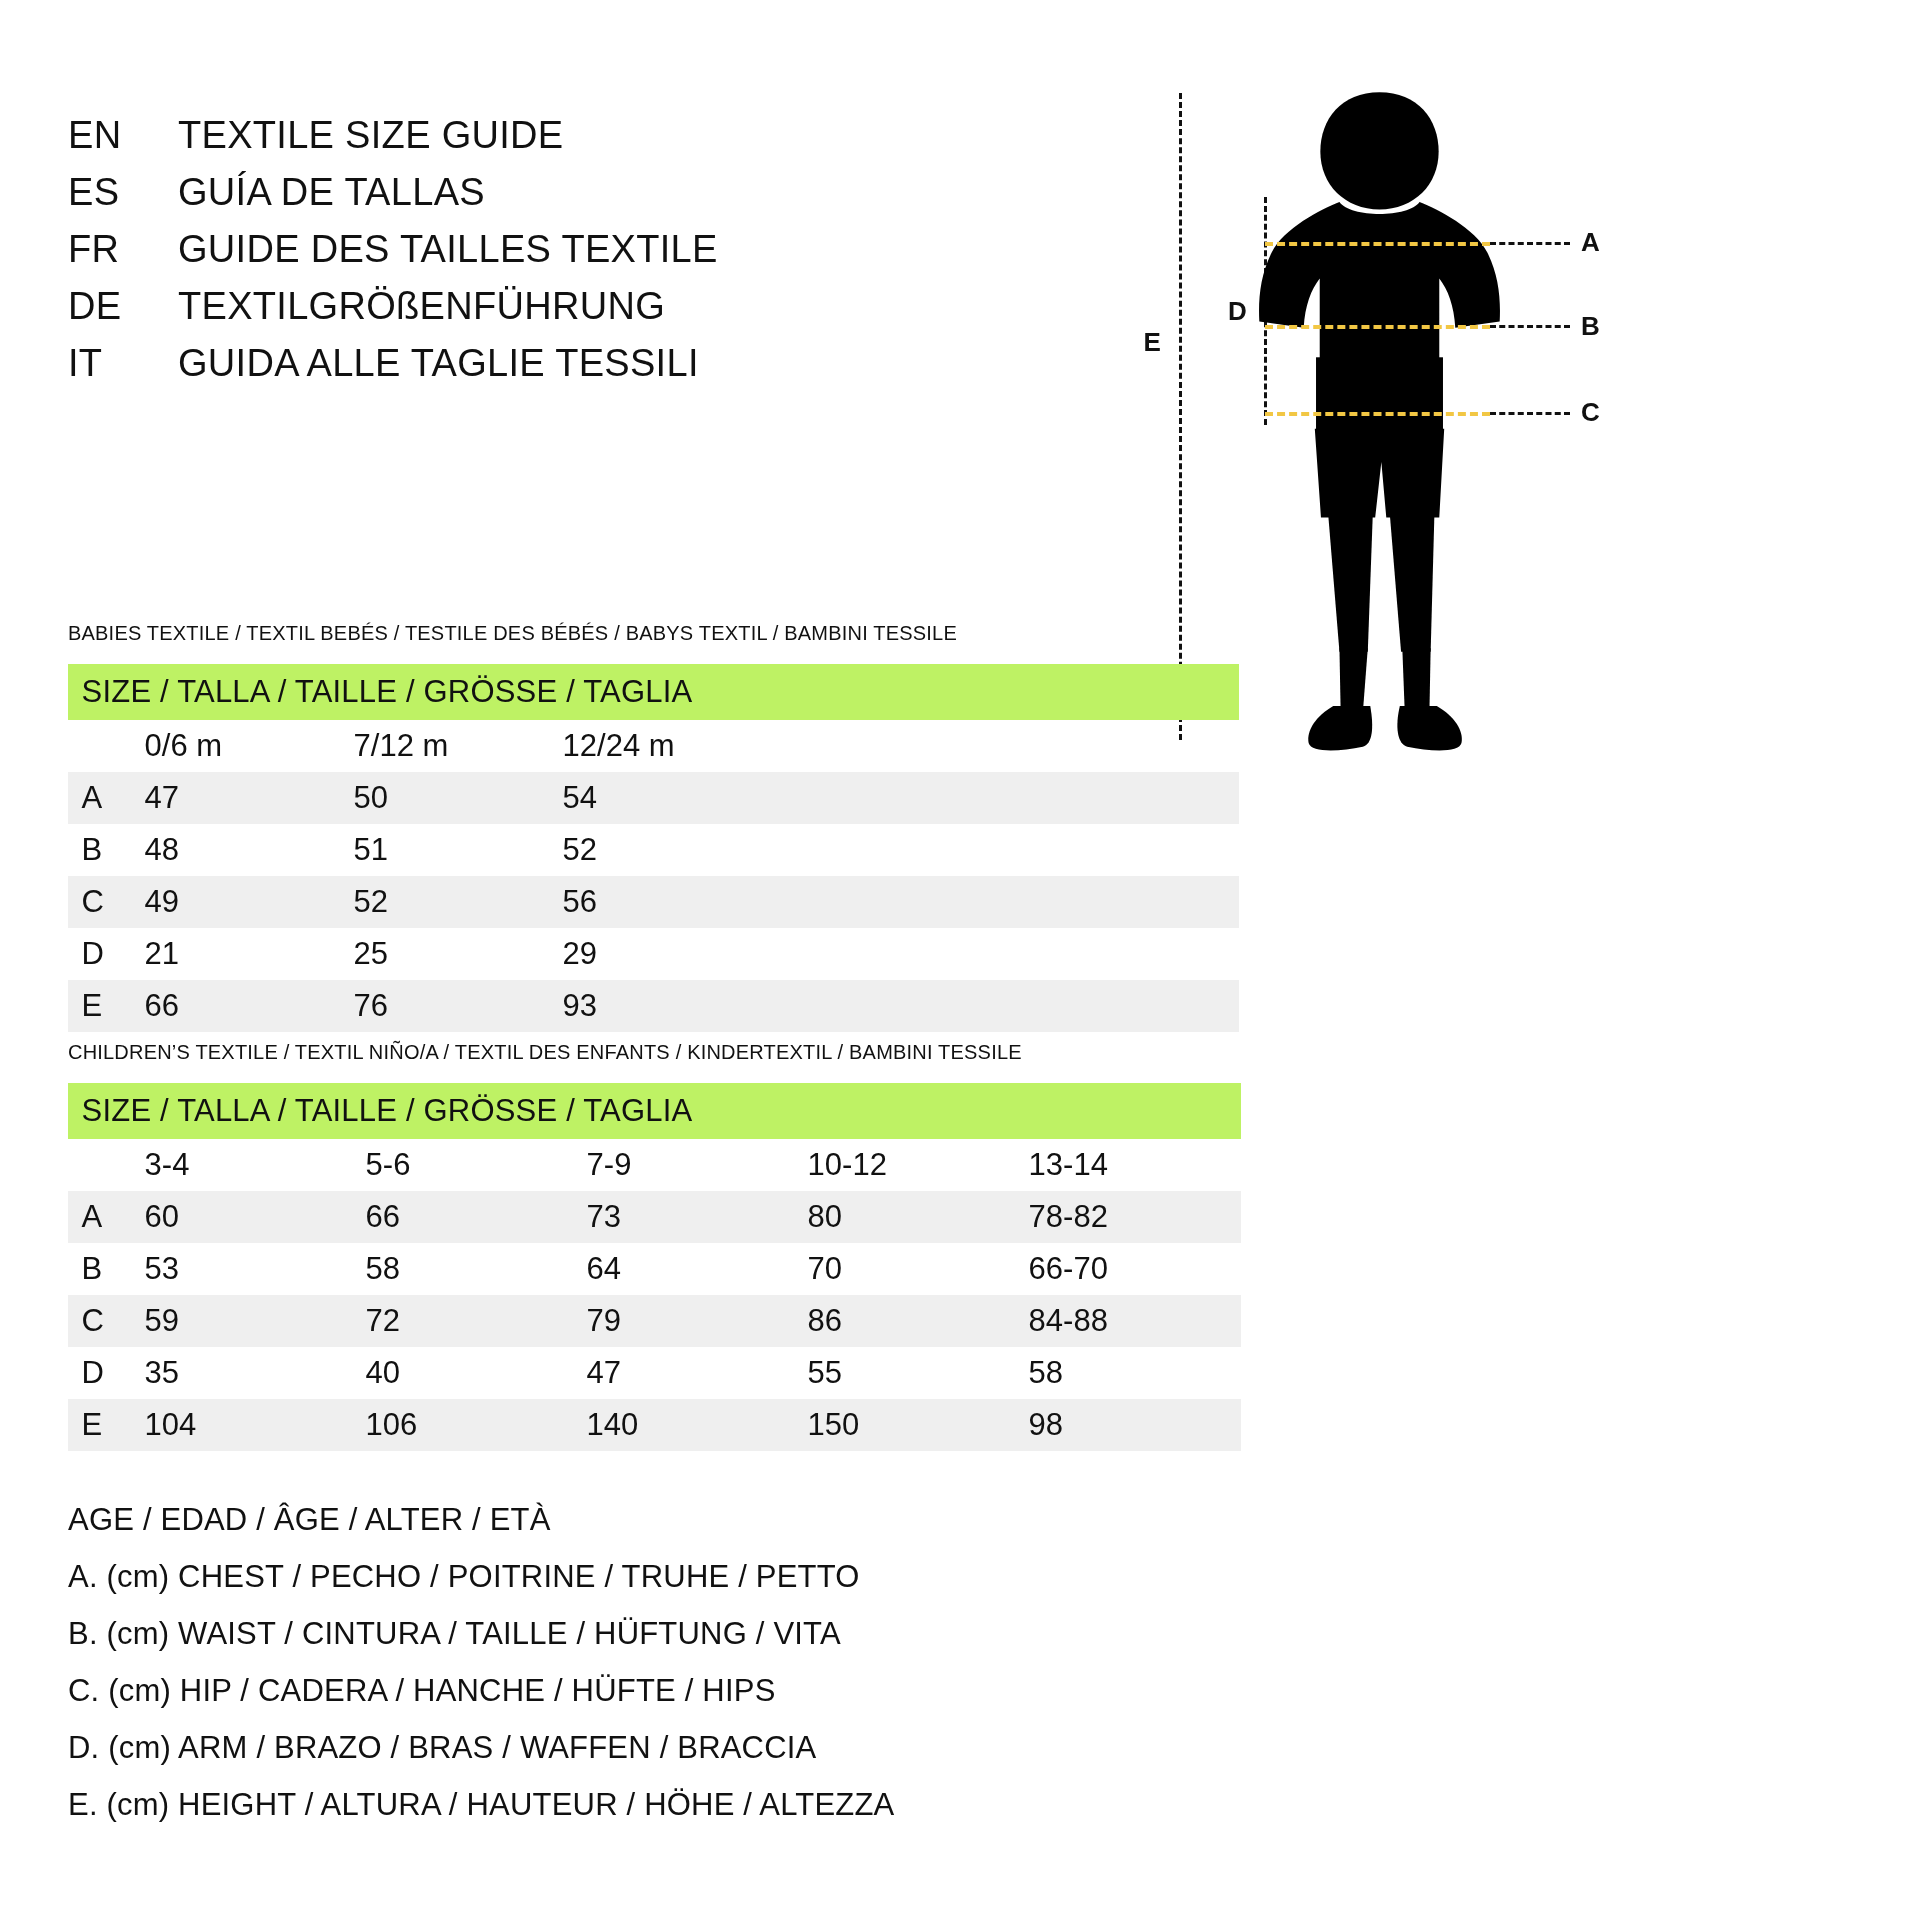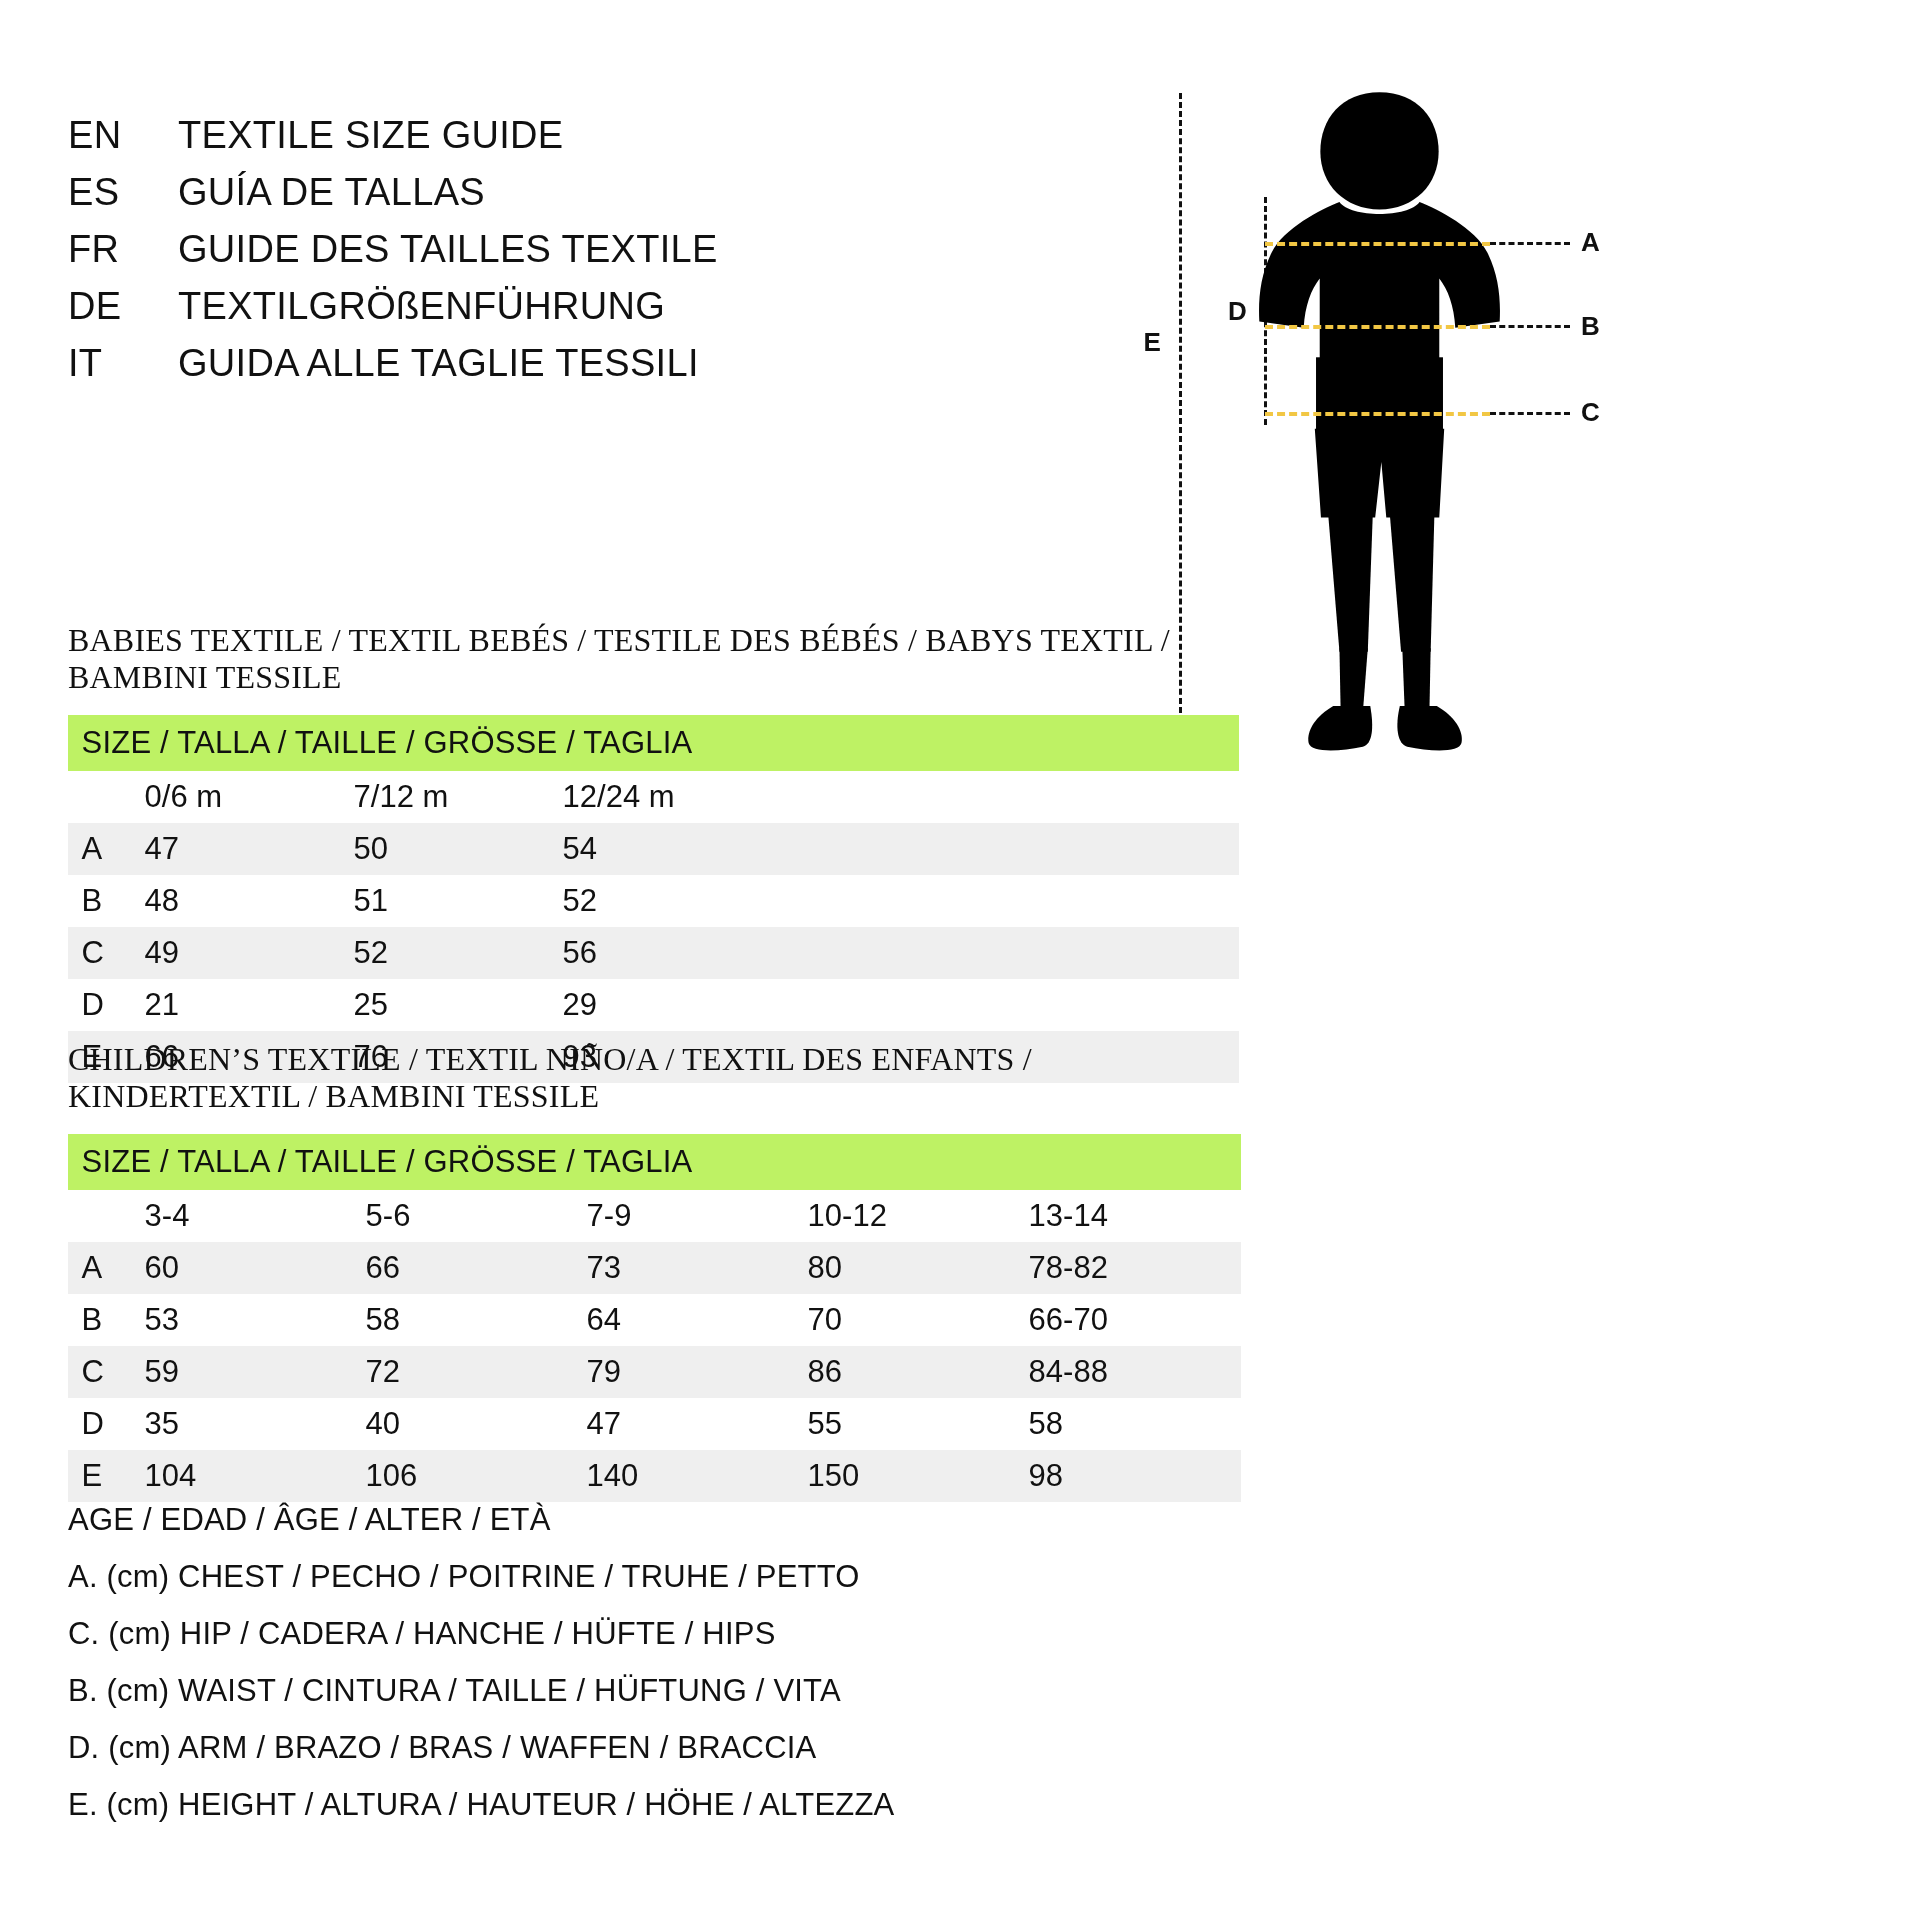--- a/index.html
+++ b/index.html
@@ -76,23 +76,22 @@
   }
   .guide-label {
     position: absolute;
     font-size: 26px;
     font-weight: 600;
     color: #111;
   }
 
   
   .section-caption {
-    font-size: 32px;
+    font-size: 20px;
     letter-spacing: 0.2px;
-    font-family: Liberation Serif, serif;
   }
 
   
   table.size-table {
     border-collapse: collapse;
     width: 1171px;
     table-layout: fixed;
   }
   table.size-table .hdr-band td {
     background: #bef264;
@@ -323,20 +322,20 @@
           <td class="val">150</td>
           <td class="val">98</td>
         </tr>
       </tbody>
     </table>
   </div>
 
   <div class="block-legend">
     <div class="legend-row">AGE / EDAD / ÂGE / ALTER / ETÀ</div>
     <div class="legend-row">A. (cm) CHEST / PECHO / POITRINE / TRUHE / PETTO</div>
+    <div class="legend-row">B. (cm) WAIST / CINTURA / TAILLE / HÜFTUNG / VITA</div>
     <div class="legend-row">C. (cm) HIP / CADERA / HANCHE / HÜFTE / HIPS</div>
-    <div class="legend-row">B. (cm) WAIST / CINTURA / TAILLE / HÜFTUNG / VITA</div>
     <div class="legend-row">D. (cm) ARM / BRAZO / BRAS / WAFFEN / BRACCIA</div>
     <div class="legend-row">E. (cm) HEIGHT / ALTURA / HAUTEUR / HÖHE / ALTEZZA</div>
   </div>
 
 </div>
 
 
 </body></html>

